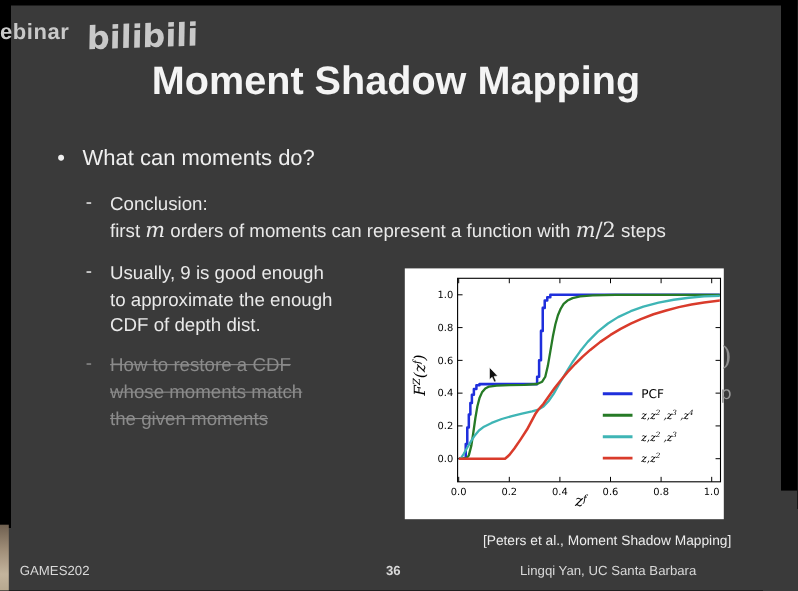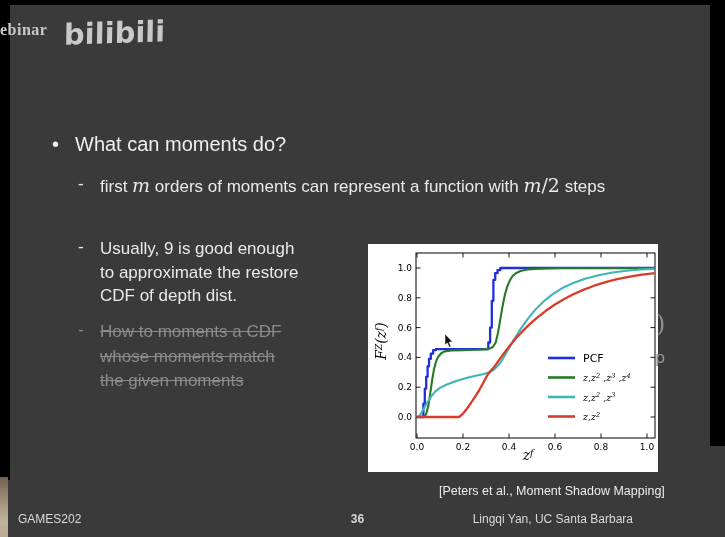--- a/index.html
+++ b/index.html
@@ -4,21 +4,21 @@
 <style>
   html,body{margin:0;padding:0;background:#000;}
   .stage{position:relative;width:725px;height:537px;background:#3a3a3a;overflow:hidden;
          font-family:"Liberation Sans",sans-serif;}
   .strip-top{position:absolute;left:0;top:0;width:725px;height:5px;background:#000;}
   .strip-left{position:absolute;left:0;top:0;width:10px;height:480px;background:#000;}
   .strip-right{position:absolute;left:710px;top:0;width:15px;height:446px;background:#000;}
   .cam-sliver{position:absolute;left:0;top:477px;width:8px;height:60px;
               background:linear-gradient(180deg,#6f6050 0%,#a2907a 40%,#c3b49d 75%,#b7a88f 100%);}
   .webinar{position:absolute;left:0;top:16px;color:#c9c9c9;white-space:nowrap;}
-  .webinar .ebinar{font-size:16px;font-weight:bold;vertical-align:8px;letter-spacing:0.5px;font-family:Liberation Serif, serif;}
+  .webinar .ebinar{font-size:20px;font-weight:bold;vertical-align:8px;letter-spacing:0.5px;}
   .webinar .bili{display:inline-block;font-family:"DejaVu Sans",sans-serif;font-weight:bold;
                  font-size:29px;margin-left:12px;transform:rotate(-2deg) skewX(-3deg);
                  letter-spacing:0px;}
   .slide-title{position:absolute;left:10px;top:52px;width:700px;margin:0;text-align:center;
                font-size:36px;font-weight:bold;color:#f4f4f4;letter-spacing:0px;}
   .bullet1{position:absolute;left:52px;top:133px;color:#efefef;font-size:20px;display:flex;}
   .bullet1 .bmark{width:23px;}
   .sub{position:absolute;display:flex;color:#e9e9e9;font-size:17px;}
   .sub .dash{width:22px;flex:none;}
   .sub .lines > div{line-height:23.5px;}
@@ -49,46 +49,48 @@
   <div class="strip-top"></div>
   <div class="strip-left"></div>
   <div class="strip-right"></div>
   <div class="cam-sliver"></div>
 
   <div class="webinar">
     <span class="ebinar">ebinar</span>
     <span class="bili">bilibili</span>
   </div>
 
+  <h1 class="slide-title">Moment Shadow Mapping</h1>
 
   <div class="bullet1">
     <span class="bmark">•</span>
     <span>What can moments do?</span>
   </div>
 
   <div class="sub sub1">
     <span class="dash">-</span>
     <div class="lines">
+      <div>Conclusion:</div>
       <div><span>first </span><span class="mathm">m</span><span> orders of moments can represent a function with </span><span class="mathm">m</span><span class="mathu">/2</span><span> steps</span></div>
     </div>
   </div>
 
   <div class="sub sub2">
     <span class="dash">-</span>
     <div class="lines">
       <div>Usually, 9 is good enough</div>
-      <div>to approximate the restore</div>
+      <div>to approximate the enough</div>
       <div>CDF of depth dist.</div>
     </div>
   </div>
 
   <div class="sub sub3">
     <span class="dash">-</span>
     <div class="lines">
-      <div>How to moments a CDF</div>
+      <div>How to restore a CDF</div>
       <div>whose moments match</div>
       <div>the given moments</div>
     </div>
   </div>
 
   <div class="chart">
     <svg id="chart-svg" width="290" height="228" viewBox="0 0 290 228">
         <defs>
           <clipPath id="pc">
             <rect x="48.8" y="9.8" width="237.6" height="183.6"></rect>

